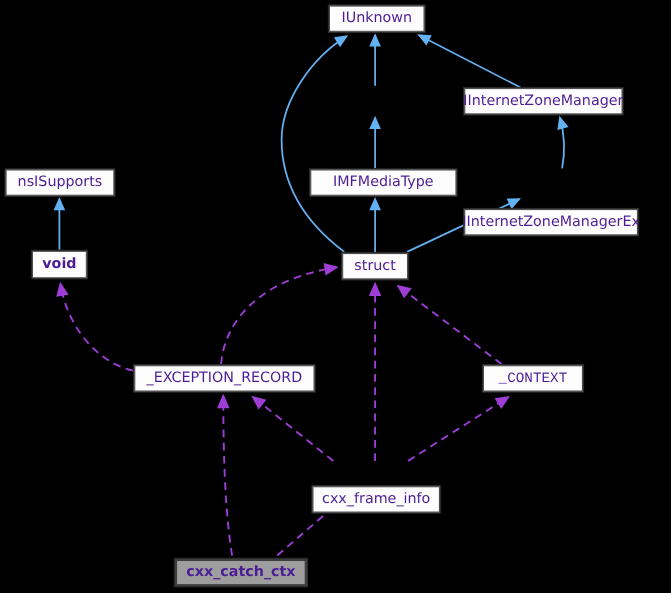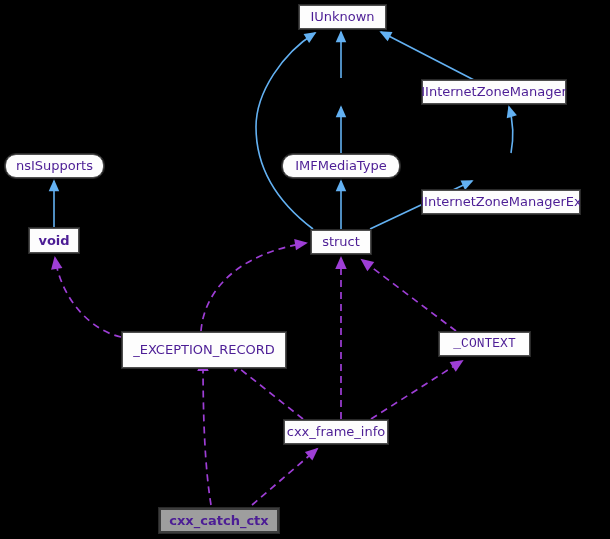--- a/index.html
+++ b/index.html
@@ -93,49 +93,49 @@
 
   <div class="node" style="left:299px; top:5px; width:87px; height:24px;">
     <span>IUnknown</span>
   </div>
 
 
   <div class="node" style="left:422px; top:80px; width:144px; height:24px;">
     <span>IInternetZoneManager</span>
   </div>
 
-  <div class="node" style="left:282px; top:154px; width:118px; height:24px;border-radius:11px;">
+  <div class="node" style="left:282px; top:154px; width:133px; height:24px;">
     <span>IMFMediaType</span>
   </div>
 
   <div class="node" style="left:422px; top:154px; width:158px; height:24px;margin-top:36px;">
     <span>IInternetZoneManagerEx</span>
   </div>
 
-  <div class="node" style="left:5px; top:154px; width:99px; height:24px;border-radius:11px;">
+  <div class="node" style="left:5px; top:154px; width:99px; height:24px;">
     <span>nsISupports</span>
   </div>
 
   <div class="node" style="left:29px; top:228px; width:50px; height:25px;font-weight:bold;">
     <span>void</span>
   </div>
 
   <div class="node" style="left:311px; top:230px; width:60px; height:24px;">
     <span>struct</span>
   </div>
 
-  <div class="node" style="left:122px; top:332px; width:164px; height:36px;">
+  <div class="node" style="left:122px; top:332px; width:164px; height:24px;">
     <span>_EXCEPTION_RECORD</span>
   </div>
 
   <div class="node" style="left:439px; top:332px; width:91px; height:24px;font-family:Liberation Mono, monospace;">
     <span>_CONTEXT</span>
   </div>
 
-  <div class="node" style="left:284px; top:420px; width:104px; height:24px;align-items:center;">
+  <div class="node" style="left:284px; top:442px; width:116px; height:24px;align-items:center;">
     <span>cxx_frame_info</span>
   </div>
 
   <div class="node node--current" style="left:159px; top:508px; width:120px; height:25px;font-weight:bold;">
     <span>cxx_catch_ctx</span>
   </div>
 
 </div>
 
 </body></html>

